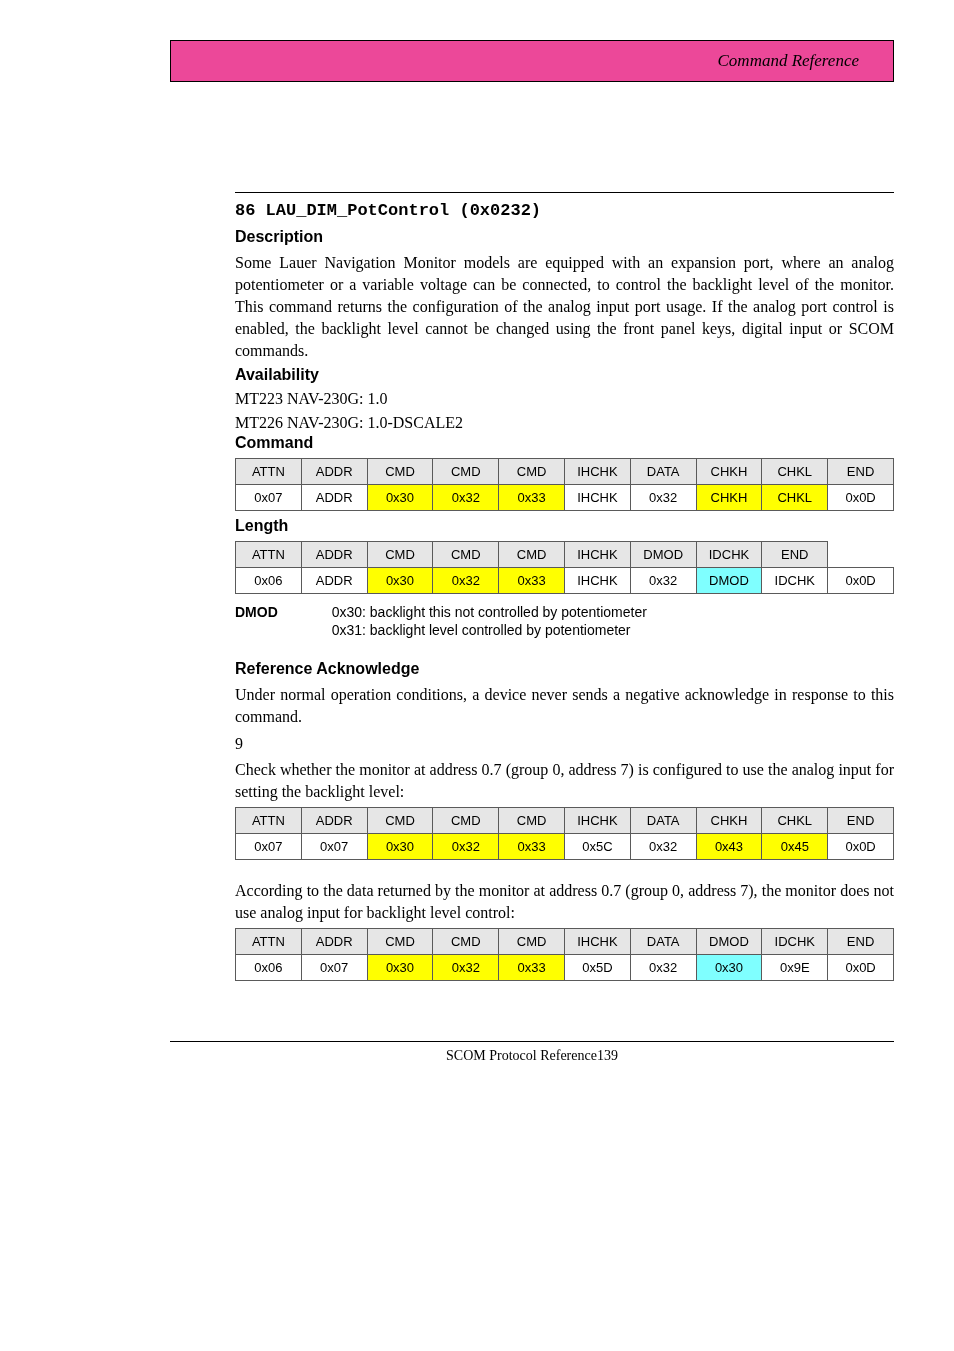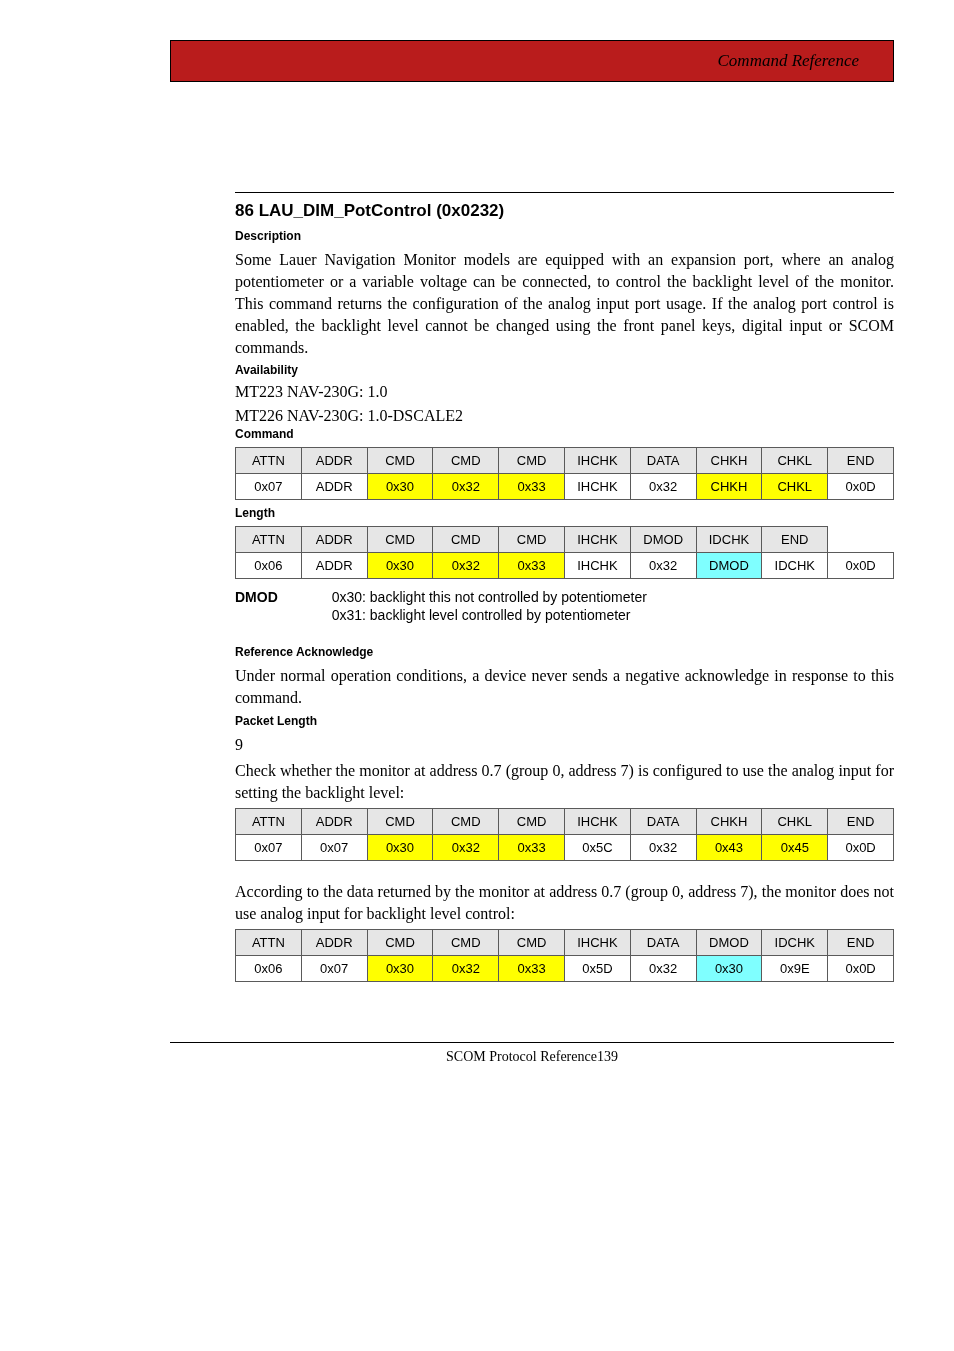--- a/index.html
+++ b/index.html
@@ -4,21 +4,21 @@
 <style>
   * { box-sizing: border-box; margin: 0; padding: 0; }
   body {
     font-family: Georgia, 'Times New Roman', serif;
     background: #fff;
     color: #000;
     width: 954px;
     margin: 0;
   }
   .header-bar {
-    background: #b91c1c;
+    background: #ec4899;
     border: 1px solid #000;
     height: 42px;
     margin: 40px 60px 0 170px;
     display: flex;
     align-items: center;
     justify-content: flex-end;
     padding-right: 34px;
     font-style: italic;
     font-size: 17px;
   }
@@ -31,24 +31,24 @@
     border-top: 1.5px solid #000;
     margin-top: 110px;
     margin-bottom: 6px;
   }
   .section-title {
     font-size: 17px;
     font-weight: bold;
     margin-bottom: 8px;
     margin-top: 8px;
     color: #000;
-    font-family: Liberation Sans, sans-serif;
+    font-family: Liberation Mono, monospace;
   }
   .sub-label {
-    font-size: 12px;
+    font-size: 16px;
     font-weight: bold;
     font-family: Arial, Helvetica, sans-serif;
     margin-bottom: 6px;
     color: #000;
   }
   .body-text {
     font-size: 16px;
     line-height: 1.38;
     text-align: justify;
     margin-bottom: 4px;
@@ -183,21 +183,20 @@
   </div>
   <div class="field-line" style="margin-top:2px;">
     <span class="field-name" style="visibility:hidden;">DMOD</span>
     <span class="field-value">0x31: backlight level controlled by potentiometer</span>
   </div>
 
   <div class="spacer-med"></div>
   <div class="sub-label">Reference Acknowledge</div>
   <p class="body-text">Under normal operation conditions, a device never sends a negative acknowledge in response to this command.</p>
 
-  <div class="sub-label">Packet Length</div>
   <p class="body-text">9</p>
 
   <p class="body-text">Check whether the monitor at address 0.7 (group 0, address 7) is configured to use the analog input for setting the backlight level:</p>
 
   <table class="cmd">
     <tbody>
         <tr>
       <th>ATTN</th>
       <th>ADDR</th>
       <th>CMD</th>

